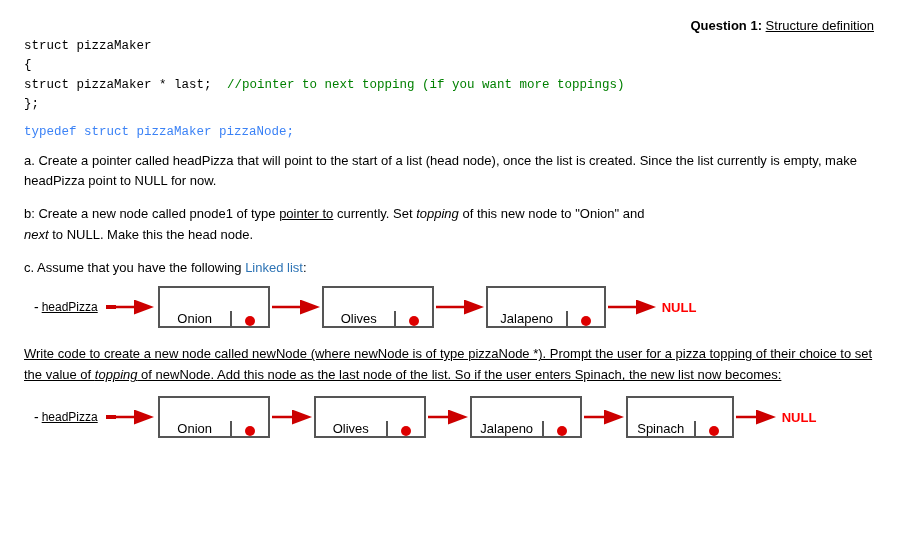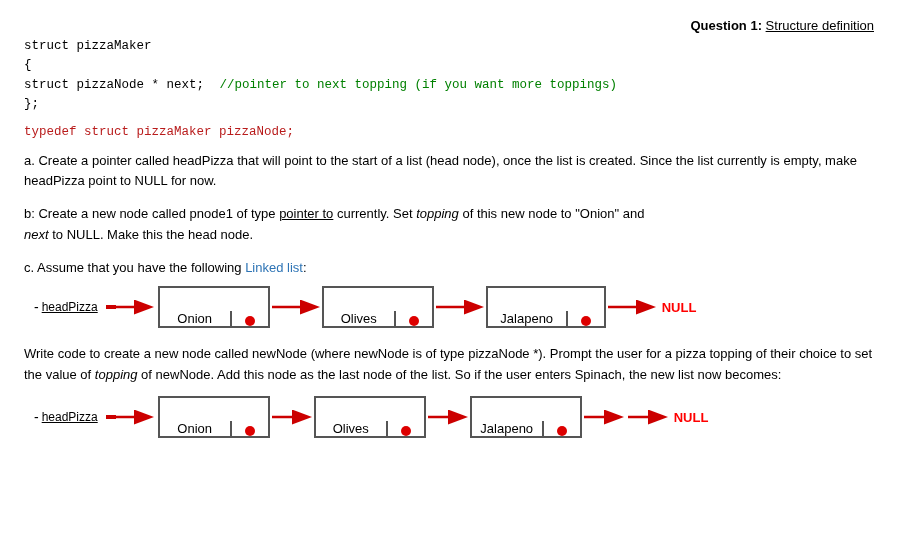--- a/index.html
+++ b/index.html
@@ -18,21 +18,21 @@
       line-height: 1.55;
       margin-bottom: 10px;
       color: #000;
     }
     .code-block .comment {
       color: #008000;
     }
     .typedef-line {
       font-family: 'Courier New', monospace;
       font-size: 12.5px;
-      color: #b91c1c;
+      color: #3b82f6;
       margin-bottom: 12px;
     }
     .paragraph {
       font-size: 13px;
       line-height: 1.6;
       margin-bottom: 10px;
       max-width: 870px;
     }
     .node-box {
       display: flex;
@@ -87,21 +87,21 @@
 
 <div style="margin-bottom:4px;text-align:right;">
   <strong>Question 1:</strong>
   <span style="text-decoration:underline;">Structure definition</span>
 </div>
 
 <div class="code-block">
   <div>struct pizzaMaker</div>
   <div>{</div>
   <div>
-    <span>    struct pizzaNode * next;</span>
+    <span>    struct pizzaMaker * last;</span>
     <span style="margin-left:8px;" class="comment">//pointer to next topping (if you want more toppings)</span>
   </div>
   <div>};</div>
 </div>
 
 <div class="typedef-line" style="margin-bottom:12px;">typedef struct pizzaMaker pizzaNode;</div>
 
 <div class="paragraph" style="margin-bottom:12px;">a.  Create a pointer called headPizza that will point to the start of a list (head node), once the list is created. Since the list currently is empty, make headPizza point to NULL for now.</div>
 
 <div class="paragraph" style="margin-bottom:12px;">
@@ -173,21 +173,21 @@
       <marker id="an1" markerWidth="8" markerHeight="8" refX="6" refY="3" orient="auto">
         <path d="M0,0 L0,6 L8,3 z" fill="#cc0000"></path>
       </marker>
     </defs>
     <line x1="2" y1="10" x2="45" y2="10" stroke="#cc0000" stroke-width="2.5" marker-end="url(#an1)"></line>
   </svg>
 
   <span class="null-label">NULL</span>
 </div>
 
-<div class="paragraph" style="margin-bottom:10px;">
+<div class="paragraph" style="margin-bottom:10px;text-decoration:underline;">
   <span>Write code to create a new node called newNode (where newNode is of type pizzaNode *). Prompt the user for a pizza topping of their choice to set the value of </span><span style="font-style:italic;">topping</span><span> of newNode. Add this node as the last node of the list. So if the user enters Spinach, the new list now becomes:</span>
 </div>
 
 <div class="diagram-row" style="margin-left:10px;">
 
   <span style="font-size:14px; margin-right:3px;">-</span>
 
   <span class="head-pizza-label">headPizza</span>
 
   <svg width="52" height="20" style="margin-right:2px;">
@@ -241,20 +241,26 @@
 
   <svg width="44" height="20">
     <defs>
       <marker id="b34" markerWidth="8" markerHeight="8" refX="6" refY="3" orient="auto">
         <path d="M0,0 L0,6 L8,3 z" fill="#cc0000"></path>
       </marker>
     </defs>
     <line x1="2" y1="10" x2="37" y2="10" stroke="#cc0000" stroke-width="2.5" marker-end="url(#b34)"></line>
   </svg>
 
+  <div class="node-box">
+    <div class="node-data" style="width:68px;">Spinach</div>
+    <div class="node-pointer">
+      <div class="pointer-dot"></div>
+    </div>
+  </div>
 
   <svg width="44" height="20">
     <defs>
       <marker id="bn2" markerWidth="8" markerHeight="8" refX="6" refY="3" orient="auto">
         <path d="M0,0 L0,6 L8,3 z" fill="#cc0000"></path>
       </marker>
     </defs>
     <line x1="2" y1="10" x2="37" y2="10" stroke="#cc0000" stroke-width="2.5" marker-end="url(#bn2)"></line>
   </svg>
 

